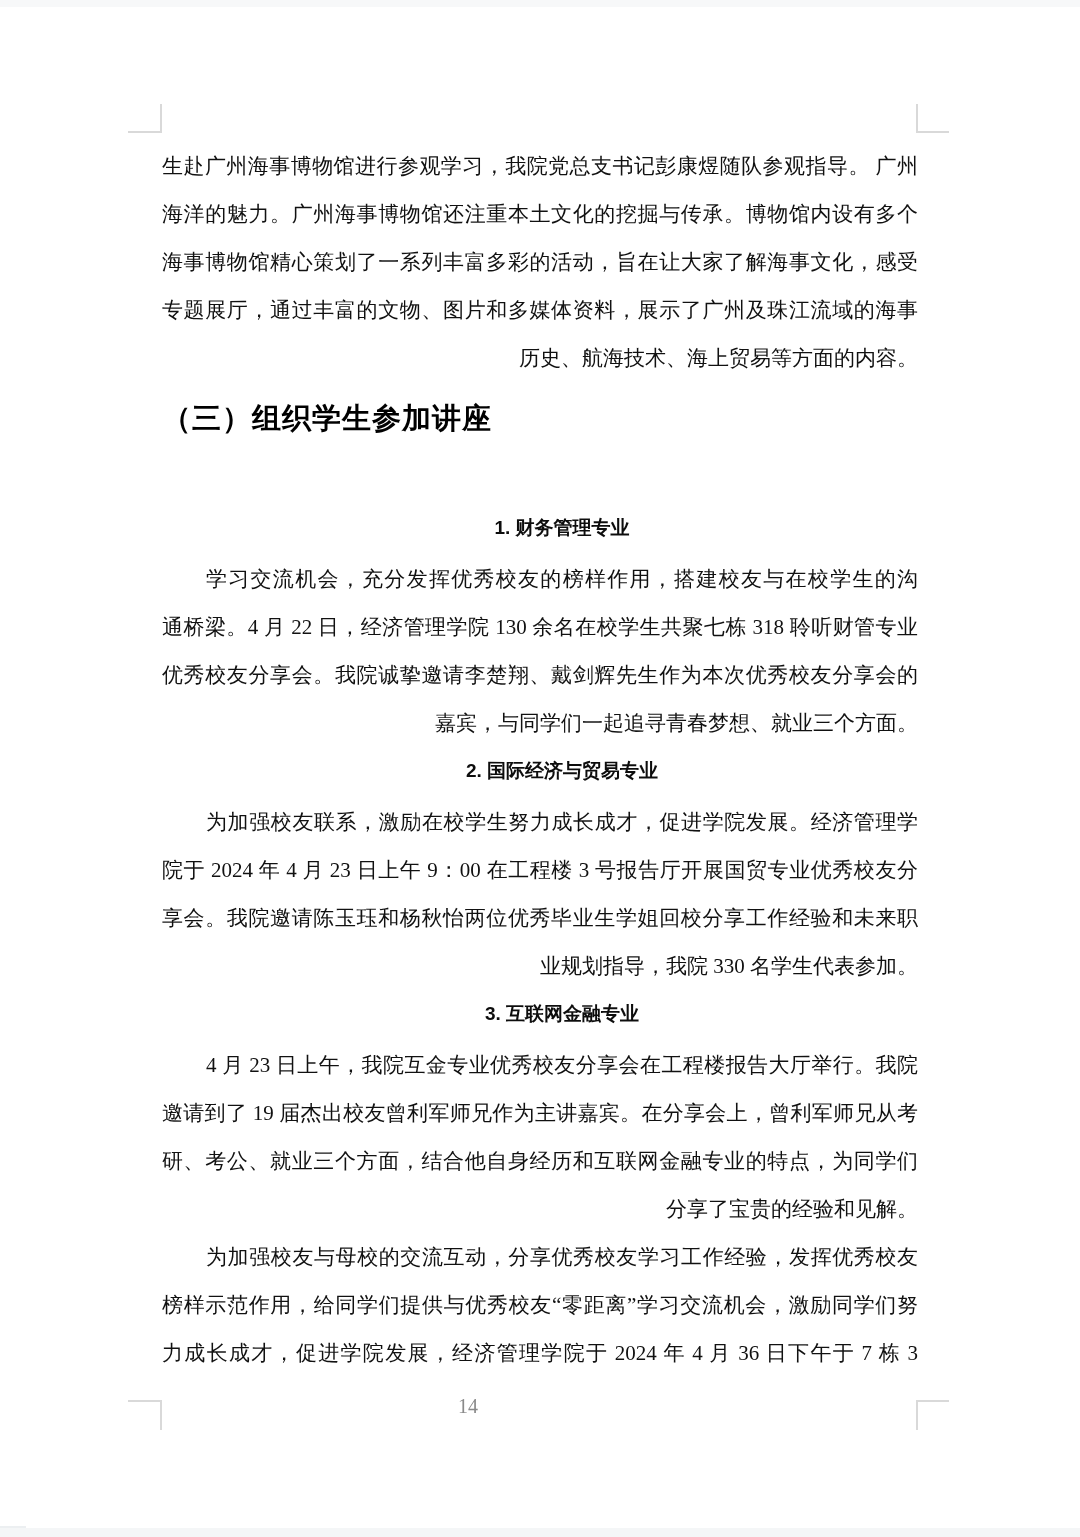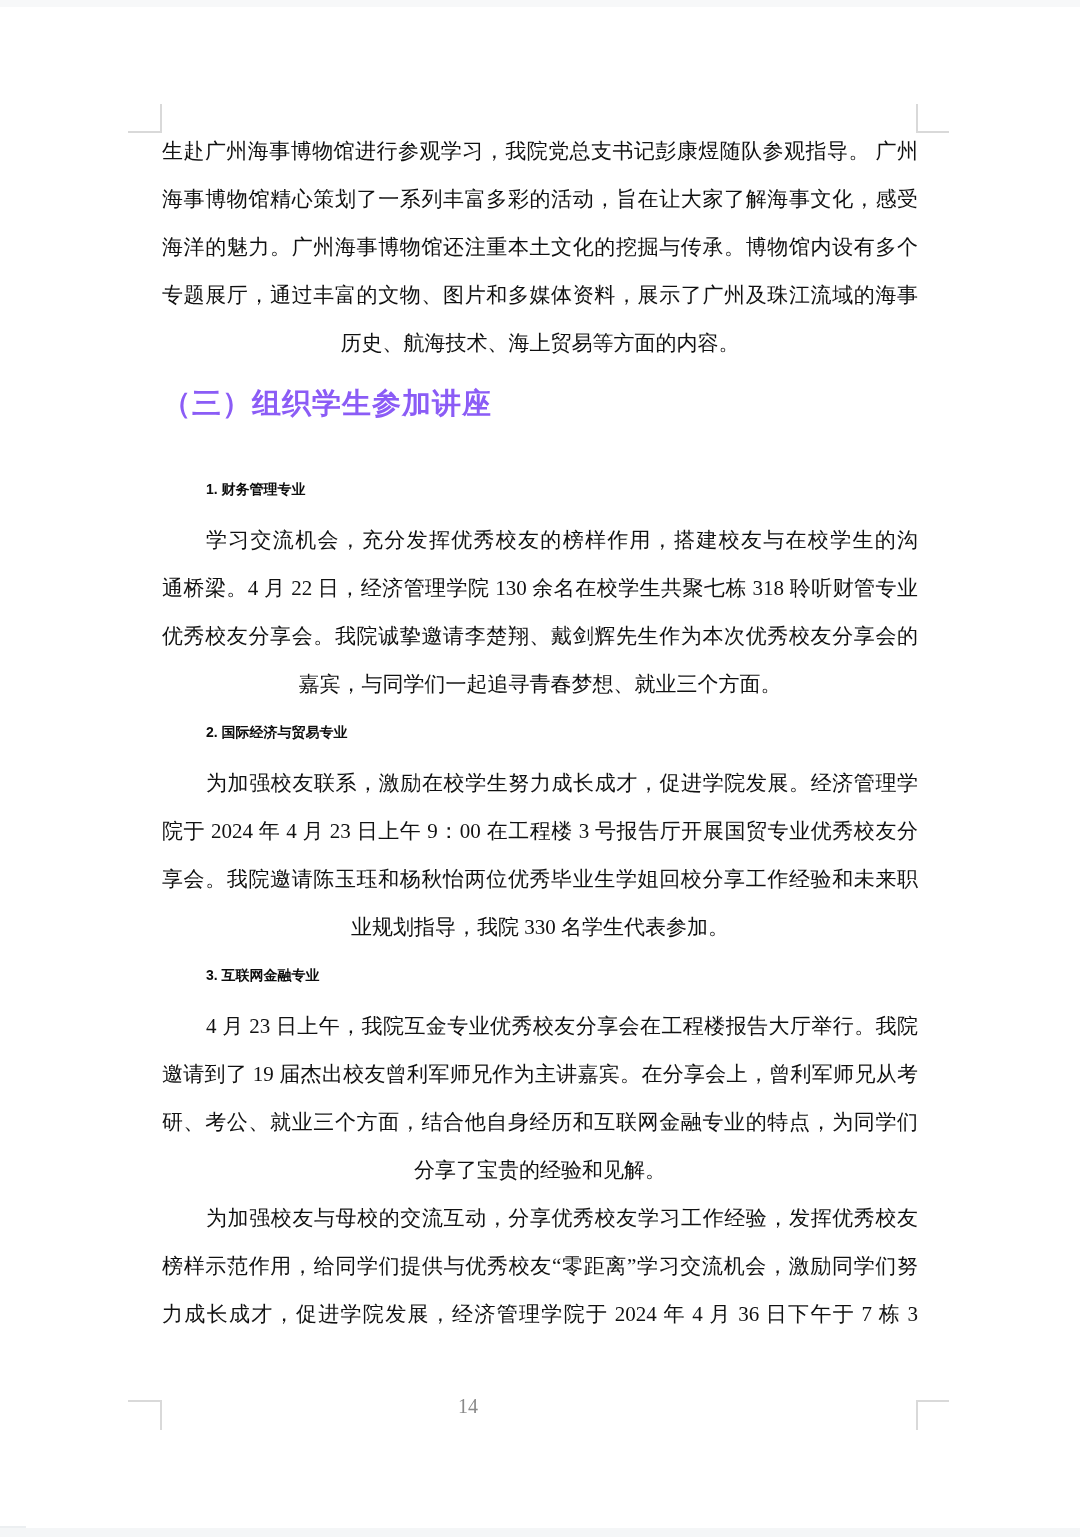--- a/index.html
+++ b/index.html
@@ -23,53 +23,54 @@
     position: absolute; left: 0; top: 1526px;
     width: 26px; height: 11px; background: #eceff1;
   }
   .mark { position: absolute; border: 0 solid #d9d9d9; }
   .mark.tl { left: 128px; top: 104px; width: 34px; height: 29px; border-right-width: 2px; border-bottom-width: 2px; }
   .mark.tr { left: 916px; top: 104px; width: 33px; height: 29px; border-left-width: 2px; border-bottom-width: 2px; }
   .mark.bl { left: 128px; top: 1400px; width: 34px; height: 30px; border-right-width: 2px; border-top-width: 2px; }
   .mark.br { left: 916px; top: 1400px; width: 33px; height: 30px; border-left-width: 2px; border-top-width: 2px; }
 
   .content {
-    position: absolute; left: 162px; top: 127px; width: 756px;
+    position: absolute; left: 162px; top: 142px; width: 756px;
     font-size: 21px; line-height: 48px;
   }
   .para { }
   .line {
     height: 48px;
-    text-align: center;
+    text-align: right;
     overflow: hidden;
   }
   .line.fill {
     text-align: justify;
     text-align-last: justify;
   }
   .line.indent { text-indent: 44px; }
 
   .h1 {
     font-family: "Liberation Sans", "DejaVu Sans", sans-serif;
     font-weight: 700;
     font-size: 29px;
     line-height: 48px;
     letter-spacing: 1px;
     margin-top: 12px;
-    margin-bottom: 38px;
-    color: #8b5cf6;
+    margin-bottom: 62px;
+    color: #000000;
   }
   .h2 {
     font-family: "Liberation Sans", "DejaVu Sans", sans-serif;
     font-weight: 700;
-    font-size: 14px;
+    font-size: 19px;
     line-height: 48px;
     padding-left: 44px;
     margin-bottom: 3px;
     color: #0d0d0d;
+    text-align: center;
   }
   .page-number {
     position: absolute; left: 0; top: 1392px;
     width: 936px; height: 28px; line-height: 28px;
     text-align: center;
     font-size: 20px;
     color: #8a8a8a;
   }
 </style>
 </head>
@@ -78,22 +79,22 @@
 <div class="edge-strip-top"></div>
 
 <div class="mark tl"></div>
 <div class="mark tr"></div>
 <div class="mark bl"></div>
 <div class="mark br"></div>
 
 <div class="content">
     <div class="para">
       <div class="line fill">生赴广州海事博物馆进行参观学习，我院党总支书记彭康煜随队参观指导。 广州</div>
+      <div class="line fill">海洋的魅力。广州海事博物馆还注重本土文化的挖掘与传承。博物馆内设有多个</div>
       <div class="line fill">海事博物馆精心策划了一系列丰富多彩的活动，旨在让大家了解海事文化，感受</div>
-      <div class="line fill">海洋的魅力。广州海事博物馆还注重本土文化的挖掘与传承。博物馆内设有多个</div>
       <div class="line fill">专题展厅，通过丰富的文物、图片和多媒体资料，展示了广州及珠江流域的海事</div>
       <div class="line">历史、航海技术、海上贸易等方面的内容。</div>
     </div>
     <div class="h1">（三）组织学生参加讲座</div>
     <div class="h2">1. 财务管理专业</div>
     <div class="para">
       <div class="line fill indent">学习交流机会，充分发挥优秀校友的榜样作用，搭建校友与在校学生的沟</div>
       <div class="line fill">通桥梁。4 月 22 日，经济管理学院 130 余名在校学生共聚七栋 318 聆听财管专业</div>
       <div class="line fill">优秀校友分享会。我院诚挚邀请李楚翔、戴剑辉先生作为本次优秀校友分享会的</div>
       <div class="line">嘉宾，与同学们一起追寻青春梦想、就业三个方面。</div>

